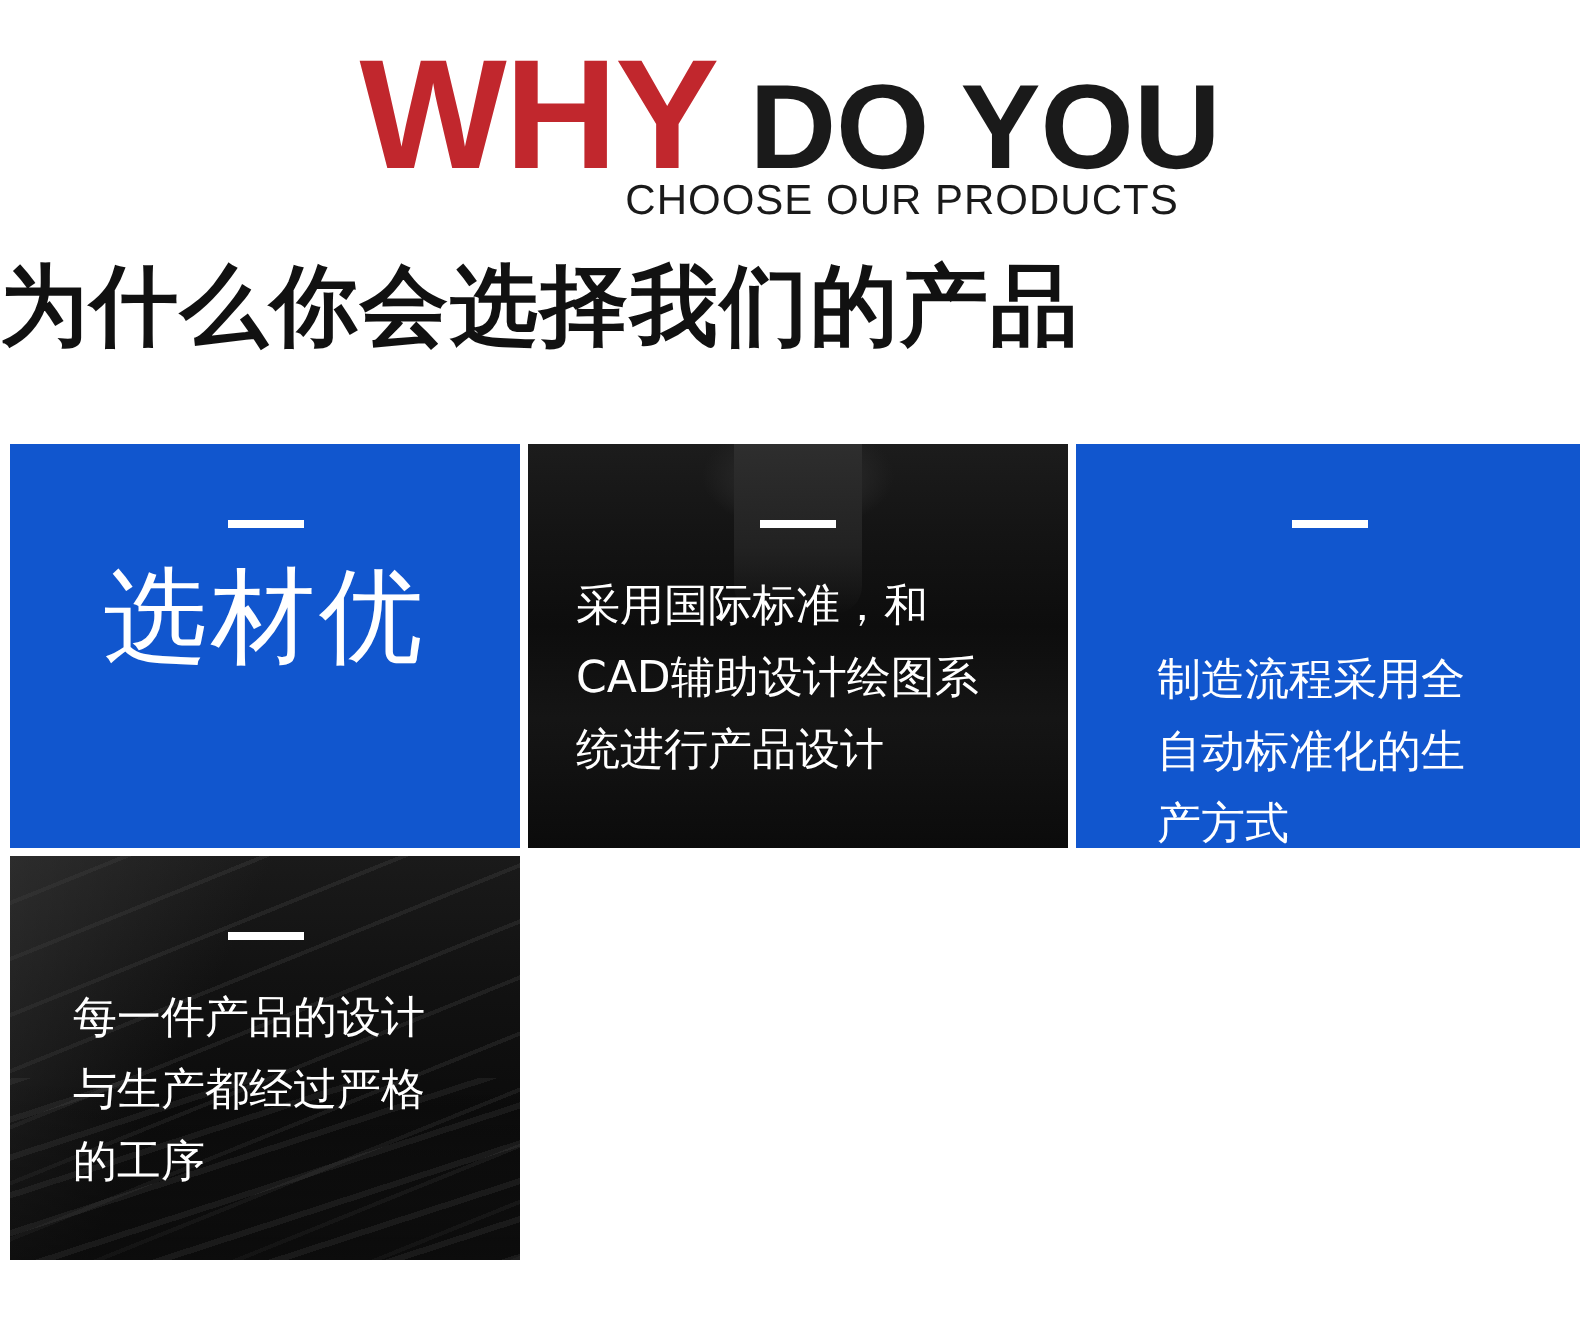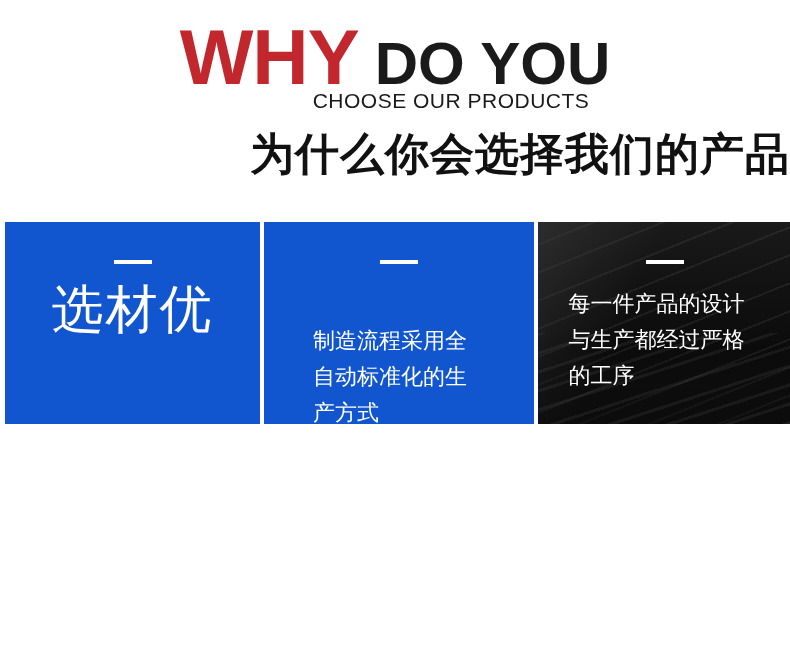--- a/index.html
+++ b/index.html
@@ -75,21 +75,21 @@
     line-height: 26px;
     padding-left: 112px;
     box-sizing: border-box;
   }
 
   .subtitle-cn {
     position: absolute;
     left: 0;
     top: 126px;
     width: 790px;
-    text-align: right;
+    text-align: left;
     font-family: "DejaVu Sans", "Liberation Sans", sans-serif;
     font-size: 44px;
     font-weight: 700;
     color: #111111;
     letter-spacing: 1px;
     line-height: 56px;
   }
 
   
   .grid {
@@ -244,20 +244,27 @@
 
   <div class="grid">
 
     <div class="cell cell-blue c1">
       <div class="cell-inner">
         <div class="dash"></div>
         <div class="cell-text big">选材优</div>
       </div>
     </div>
 
+    <div class="cell cell-photo c2">
+      <div class="bg bg-clamp"></div>
+      <div class="cell-inner">
+        <div class="dash"></div>
+        <div class="cell-text">采用国际标准，和CAD辅助设计绘图系统进行产品设计</div>
+      </div>
+    </div>
 
     <div class="cell cell-blue c3">
       <div class="cell-inner">
         <div class="dash"></div>
         <div class="cell-text">制造流程采用全自动标准化的生产方式</div>
       </div>
     </div>
 
     <div class="cell cell-photo c4">
       <div class="bg bg-rail"></div>

